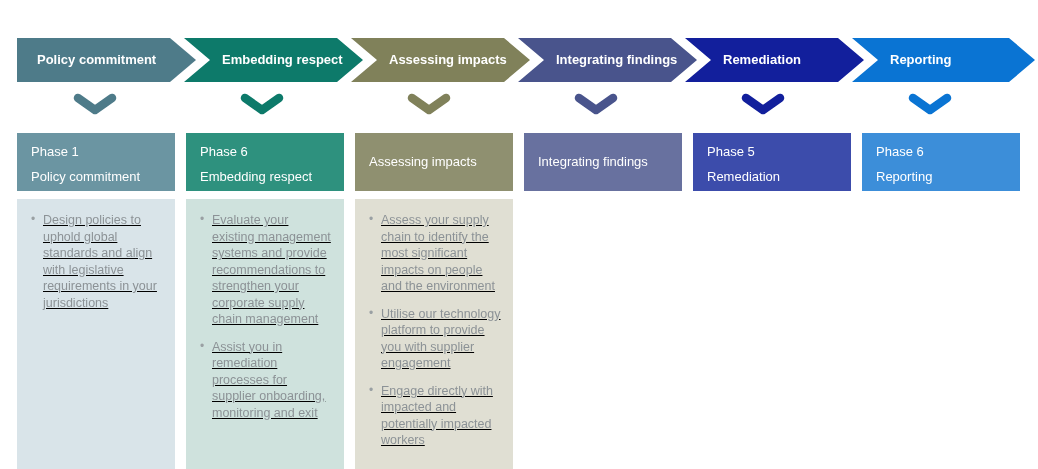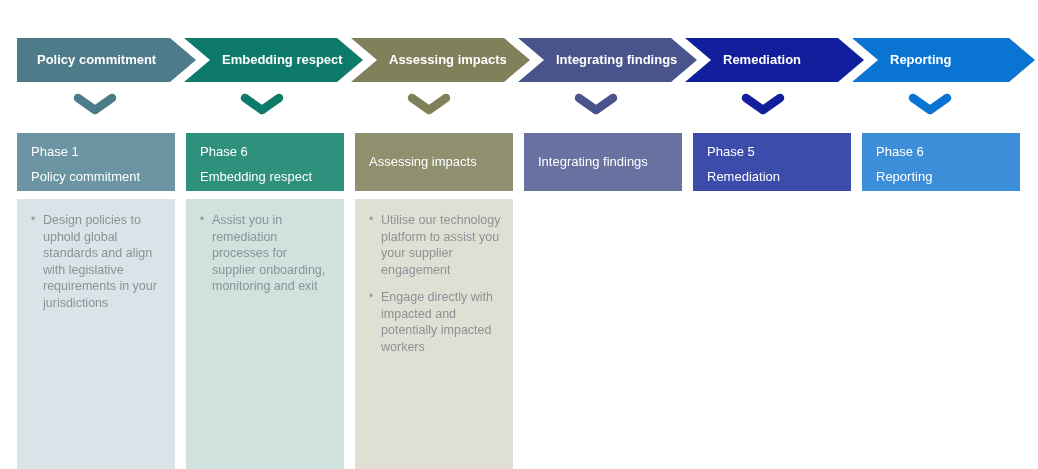--- a/index.html
+++ b/index.html
@@ -53,21 +53,21 @@
     height: 58px; box-sizing: border-box;
     padding: 11px 8px 0 14px; font-size: 13px;
   }
   .ph .phase-num { display: block; }
   .ph .phase-title { display: block; margin-top: 10px; white-space: nowrap; }
   .body {
     margin-top: 8px; height: 276px; box-sizing: border-box;
     background: var(--light);
     padding: 13px 10px 0 13px;
   }
-  .body ul { margin: 0; padding: 0; list-style: none; }
+  .body ul { margin: 0; padding: 0; list-style: none; text-decoration: underline; }
   .body li {
     position: relative; padding-left: 13px; margin-bottom: 11px;
     color: #8c9296; font-size: 12.5px; line-height: 1.32;
   }
   .body li::before {
     content: "\2022"; position: absolute; left: 1px; top: 0;
     font-size: 12px; color: #9aa0a3;
   }
 </style>
 </head>
@@ -139,32 +139,34 @@
       </div>
     </div>
 
     <div class="col" style="--mid: #2e917e; --light: #cfe2dd;">
       <div class="ph">
         <span class="phase-num">Phase 6</span>
         <span class="phase-title">Embedding respect</span>
       </div>
       <div class="body">
         <ul>
+          <li>Evaluate your existing management systems and provide recommendations to strengthen your corporate supply chain management</li>
           <li>Assist you in remediation processes for supplier onboarding, monitoring and exit</li>
         </ul>
       </div>
     </div>
 
     <div class="col" style="--mid: #8f9070; --light: #e0dfd3;">
       <div class="ph">
         <span class="phase-title">Assessing impacts</span>
       </div>
       <div class="body">
         <ul>
-          <li>Utilise our technology platform to assist you your supplier engagement</li>
+          <li>Assess your supply chain to identify the most significant impacts on people and the environment</li>
+          <li>Utilise our technology platform to provide you with supplier engagement</li>
           <li>Engage directly with impacted and potentially impacted workers</li>
         </ul>
       </div>
     </div>
 
     <div class="col" style="--mid: #68719f; --light: #d4d6e6;">
       <div class="ph">
         <span class="phase-title">Integrating findings</span>
       </div>
     </div>

